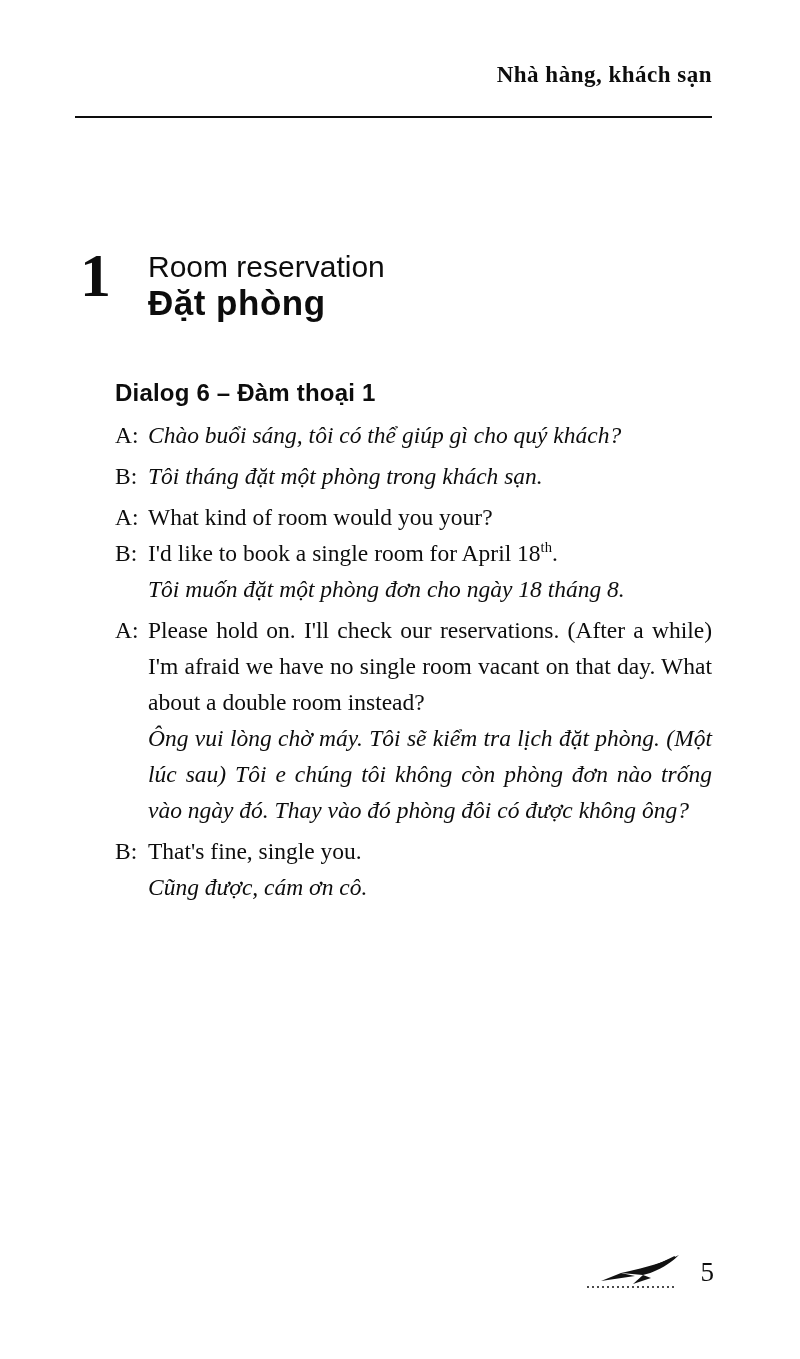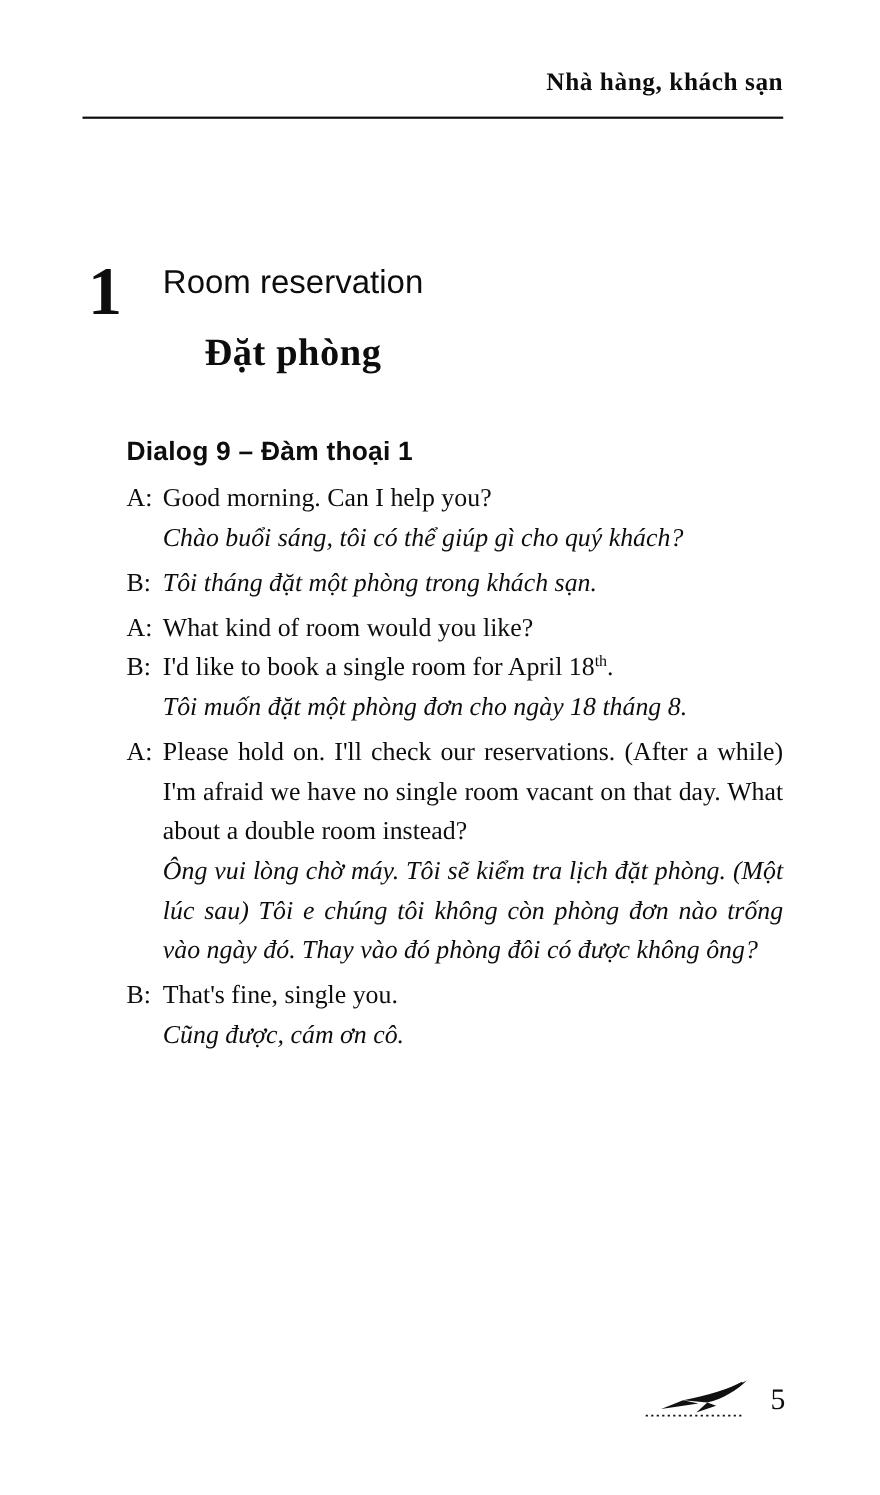--- a/index.html
+++ b/index.html
@@ -7,21 +7,21 @@
   body {
     width: 800px;
     height: 1359px;
     position: relative;
     color: #0d0d0d;
     font-family: "Liberation Serif", "DejaVu Serif", serif;
     overflow: hidden;
   }
   .running-header {
     margin: 62px 88px 0 75px;
-    padding-bottom: 18px;
+    padding-bottom: 28px;
     border-bottom: 2px solid #0d0d0d;
     text-align: right;
     font-weight: bold;
     font-size: 23px;
     letter-spacing: 0.5px;
   }
   .content {
     margin: 0 88px 0 115px;
   }
   .chapter {
@@ -38,26 +38,24 @@
     width: 68px;
   }
   .chapter-titles { padding-top: 4px; }
   .chapter-title {
     font-family: "Liberation Sans", "DejaVu Sans", sans-serif;
     font-weight: normal;
     font-size: 30px;
     line-height: 1.1;
   }
   .chapter-subtitle {
-    font-family: Liberation Serif, serif;
+    font-family: Liberation Sans, sans-serif;
     font-weight: bold;
     font-size: 35px;
-    margin-top: 28px;
     letter-spacing: 0.5px;
-    text-align: center;
   }
   .dialog-heading {
     font-family: "Liberation Sans", "DejaVu Sans", sans-serif;
     font-weight: bold;
     font-size: 24px;
     margin-top: 56px;
     margin-bottom: 10px;
     letter-spacing: 0.2px;
   }
   .entry { position: relative; }
@@ -105,39 +103,39 @@
 <div class="content">
 
   <div class="chapter">
     <div class="chapter-number">1</div>
     <div class="chapter-titles">
       <div class="chapter-title">Room reservation</div>
       <div class="chapter-subtitle">Đặt phòng</div>
     </div>
   </div>
 
-  <div class="dialog-heading">Dialog 9 – Đàm thoại 1</div>
+  <div class="dialog-heading">Dialog 6 – Đàm thoại 1</div>
 
   <div class="entry">
     <div class="en-line">
-      <span class="speaker">A:</span><span>Good morning. Can I help you?</span>
+      <span class="speaker">A:</span>
     </div>
     <div class="vi-line">Chào buổi sáng, tôi có thể giúp gì cho quý khách?</div>
   </div>
 
   <div class="entry">
     <div class="en-line">
       <span class="speaker">B:</span>
     </div>
     <div class="vi-line">Tôi tháng đặt một phòng trong khách sạn.</div>
   </div>
 
   <div class="entry">
     <div class="en-line">
-      <span class="speaker">A:</span><span>What kind of room would you like?</span>
+      <span class="speaker">A:</span><span>What kind of room would you your?</span>
     </div>
   </div>
 
   <div class="entry">
     <div class="en-line">
       <span class="speaker">B:</span><span>I'd like to book a single room for April 18</span><sup class="ord">th</sup><span>.</span>
     </div>
     <div class="vi-line">Tôi muốn đặt một phòng đơn cho ngày 18 tháng 8.</div>
   </div>
 

